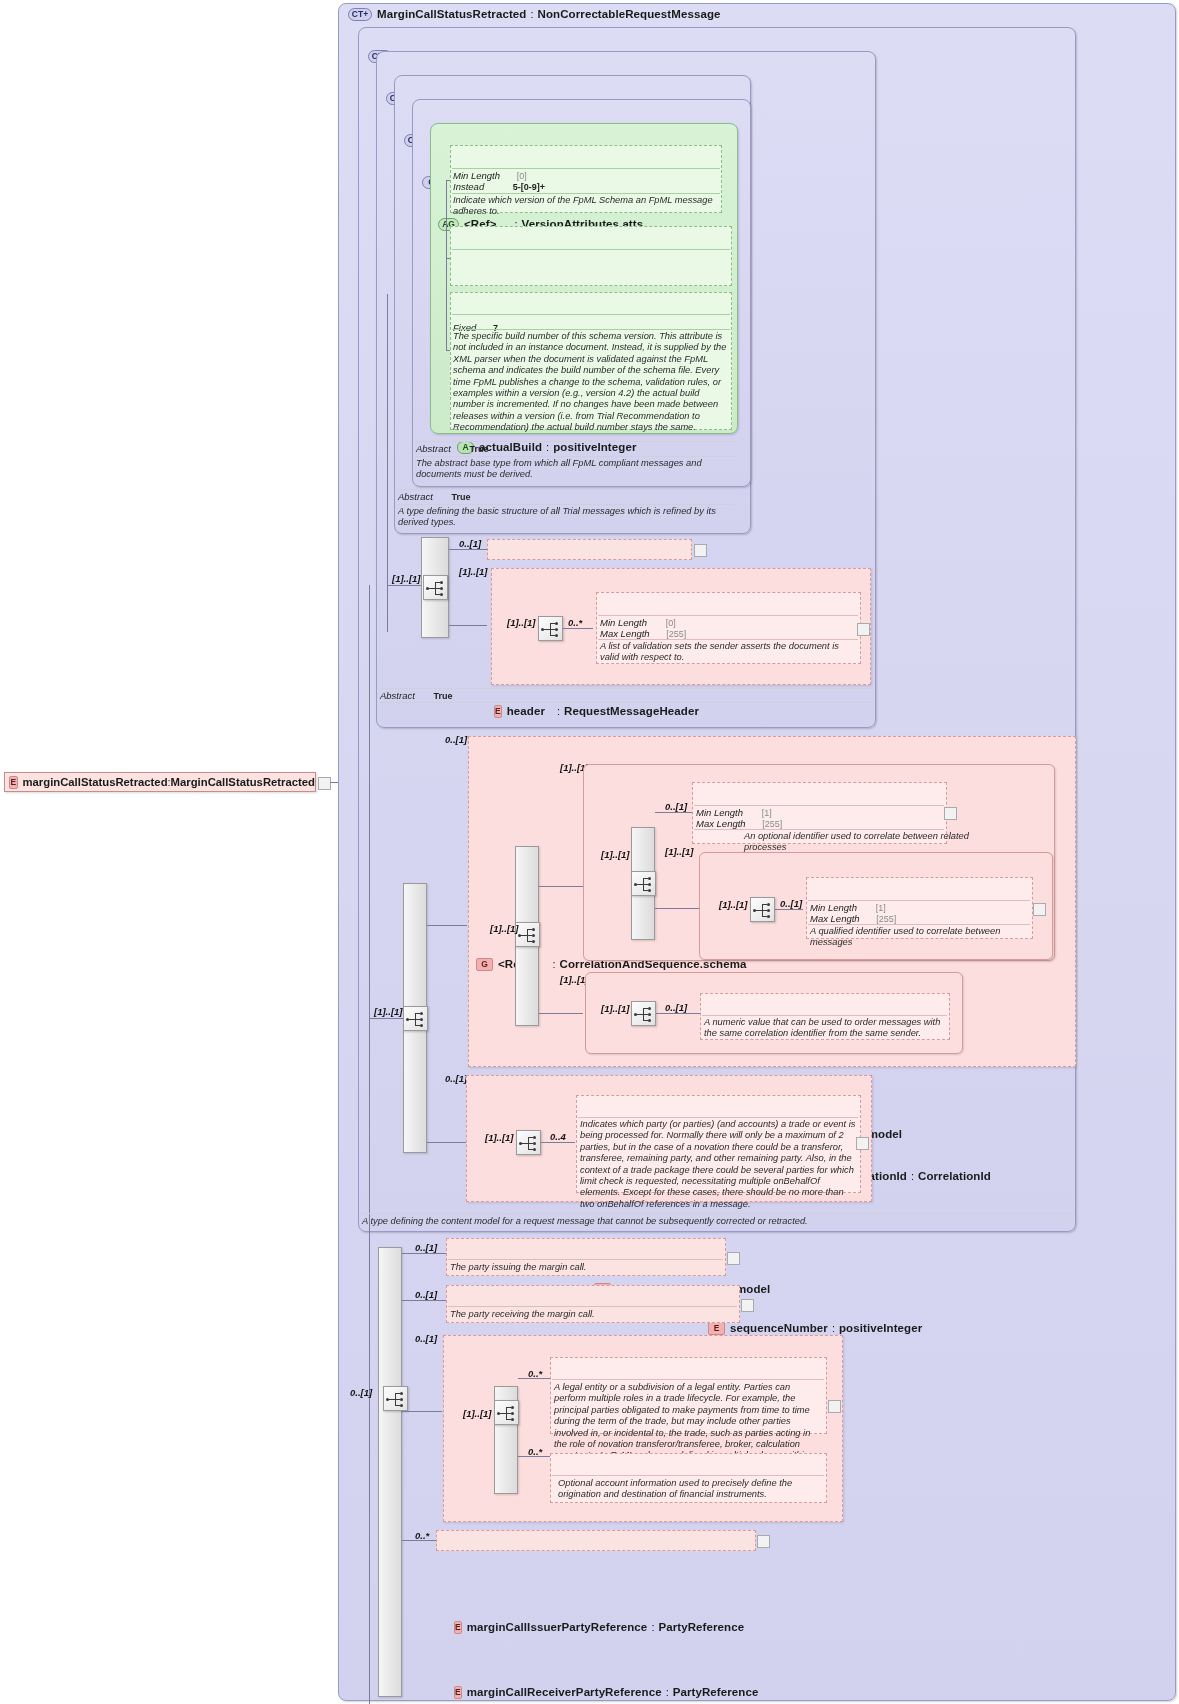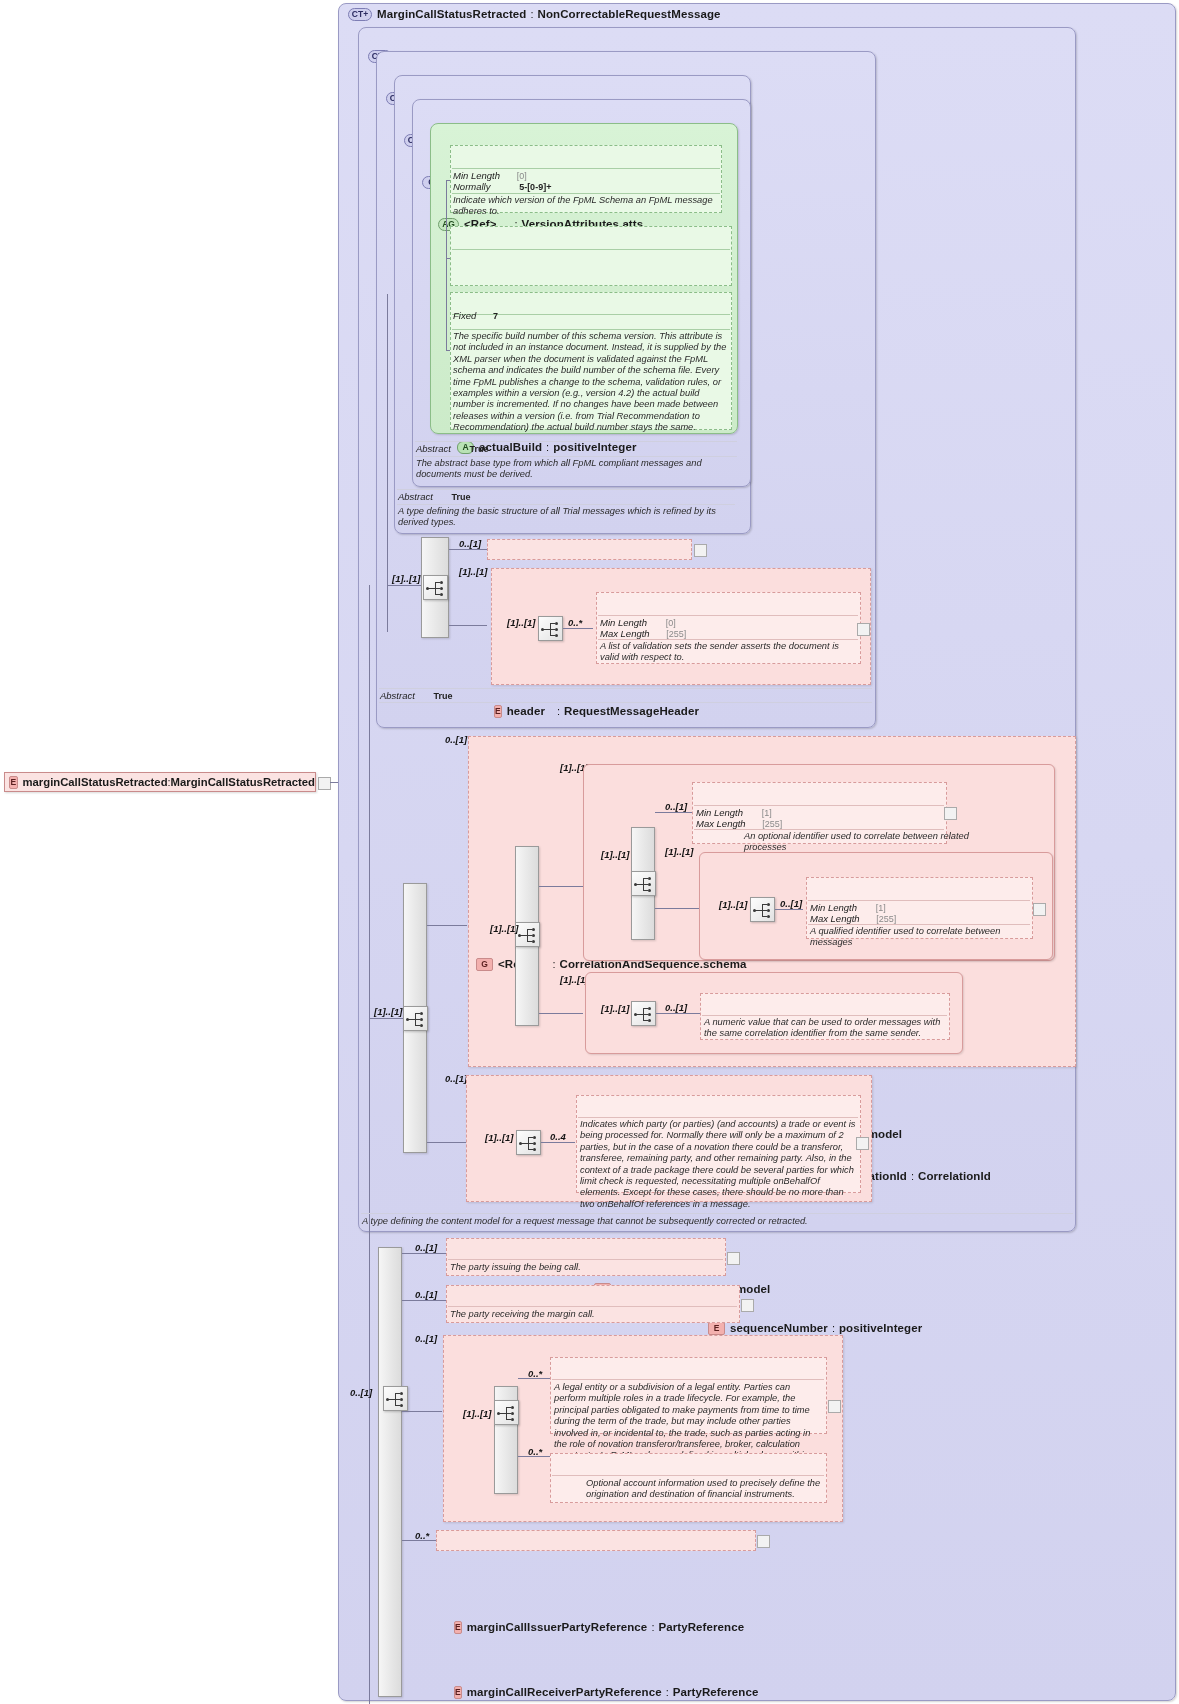--- a/index.html
+++ b/index.html
@@ -138,21 +138,21 @@
     <span class="name">fpmlVersion</span>
     <span class="sep">:</span>
     <span class="name">Token</span>
   </div>
   <div class="rule-a" style="left:452px;top:168px;width:268px;"></div>
   <div class="facets" style="left:453px;top:170px;">
     <span>Min Length</span>
     <span class="val" style="margin-left:14px;">[0]</span>
   </div>
   <div class="facets" style="left:453px;top:181px;">
-    <span>Normally</span>
+    <span>Instead</span>
     <span class="valdark" style="margin-left:26px;">5-[0-9]+</span>
   </div>
   <div class="rule-a" style="left:452px;top:193px;width:268px;"></div>
   <div class="doc" style="left:453px;top:195px;width:266px;">Indicate which version of the FpML Schema an FpML message adheres to.</div>
 
   <div class="attr-box" style="left:450px;top:226px;width:282px;height:60px;"></div>
   <div class="hdr" style="left:453px;top:228px;width:270px;">
     <span class="badge b-a">A</span>
     <span class="name">expectedBuild</span>
     <span class="sep">:</span>
@@ -161,21 +161,21 @@
   <div class="rule-a" style="left:452px;top:249px;width:278px;"></div>
 
   <div class="attr-box" style="left:450px;top:292px;width:282px;height:138px;"></div>
   <div class="hdr" style="left:453px;top:294px;width:270px;">
     <span class="badge b-a">A</span>
     <span class="name">actualBuild</span>
     <span class="sep">:</span>
     <span class="name">positiveInteger</span>
   </div>
   <div class="rule-a" style="left:452px;top:314px;width:278px;"></div>
-  <div class="facets" style="left:453px;top:310px;">
+  <div class="facets" style="left:453px;top:322px;">
     <span>Fixed</span>
     <span class="valdark" style="margin-left:14px;">7</span>
   </div>
   <div class="rule-a" style="left:452px;top:329px;width:278px;"></div>
   <div class="doc" style="left:453px;top:331px;width:277px;">The specific build number of this schema version. This attribute is not included in an instance document. Instead, it is supplied by the XML parser when the document is validated against the FpML schema and indicates the build number of the schema file. Every time FpML publishes a change to the schema, validation rules, or examples within a version (e.g., version 4.2) the actual build number is incremented. If no changes have been made between releases within a version (i.e. from Trial Recommendation to Recommendation) the actual build number stays the same.</div>
 
   <div class="rule" style="left:415px;top:441px;width:322px;"></div>
   <div class="facets" style="left:416px;top:443px;">
     <span>Abstract</span>
     <span class="valdark" style="margin-left:16px;">True</span>
@@ -490,21 +490,21 @@
   <div class="ln lnh" style="left:402px;top:1253px;width:44px;"></div>
   <div class="card" style="left:415px;top:1242px;">0..[1]</div>
   <div class="el-box" style="left:446px;top:1238px;width:280px;height:38px;"></div>
   <div class="hdr" style="left:450px;top:1240px;width:275px;">
     <span class="badge b-e">E</span>
     <span class="name">marginCallIssuerPartyReference</span>
     <span class="sep">:</span>
     <span class="name">PartyReference</span>
   </div>
   <div class="rule-g" style="left:448px;top:1259px;width:275px;"></div>
-  <div class="doc" style="left:450px;top:1262px;width:272px;">The party issuing the being call.</div>
+  <div class="doc" style="left:450px;top:1262px;width:272px;">The party issuing the margin call.</div>
   <div class="plus-sq" style="left:727px;top:1252px;"></div>
 
   <div class="ln lnh" style="left:402px;top:1300px;width:44px;"></div>
   <div class="card" style="left:415px;top:1289px;">0..[1]</div>
   <div class="el-box" style="left:446px;top:1285px;width:294px;height:38px;"></div>
   <div class="hdr" style="left:450px;top:1287px;width:290px;">
     <span class="badge b-e">E</span>
     <span class="name">marginCallReceiverPartyReference</span>
     <span class="sep">:</span>
     <span class="name">PartyReference</span>
@@ -537,21 +537,21 @@
 
   <div class="rule-g" style="left:552px;top:1379px;width:272px;"></div>
   <div class="doc" style="left:554px;top:1382px;width:270px;">A legal entity or a subdivision of a legal entity. Parties can perform multiple roles in a trade lifecycle. For example, the principal parties obligated to make payments from time to time during the term of the trade, but may include other parties involved in, or incidental to, the trade, such as parties acting in the role of novation transferor/transferee, broker, calculation agent, etc. In FpML, roles are defined in multiple places within a document.</div>
   <div class="plus-sq" style="left:828px;top:1400px;"></div>
 
   <div class="ln lnh" style="left:518px;top:1456px;width:32px;"></div>
   <div class="card" style="left:528px;top:1446px;">0..*</div>
   <div class="el-box light" style="left:550px;top:1453px;width:277px;height:50px;"></div>
 
   <div class="rule-g" style="left:552px;top:1475px;width:272px;"></div>
-  <div class="doc" style="left:586px;top:1478px;width:270px;">Optional account information used to precisely define the origination and destination of financial instruments.</div>
+  <div class="doc" style="left:558px;top:1478px;width:270px;">Optional account information used to precisely define the origination and destination of financial instruments.</div>
 
   <div class="ln lnh" style="left:402px;top:1540px;width:34px;"></div>
   <div class="card" style="left:415px;top:1530px;">0..*</div>
   <div class="el-box" style="left:436px;top:1530px;width:320px;height:21px;"></div>
 
   <div class="plus-sq" style="left:757px;top:1535px;"></div>
 
 </div>
 
 </body></html>

